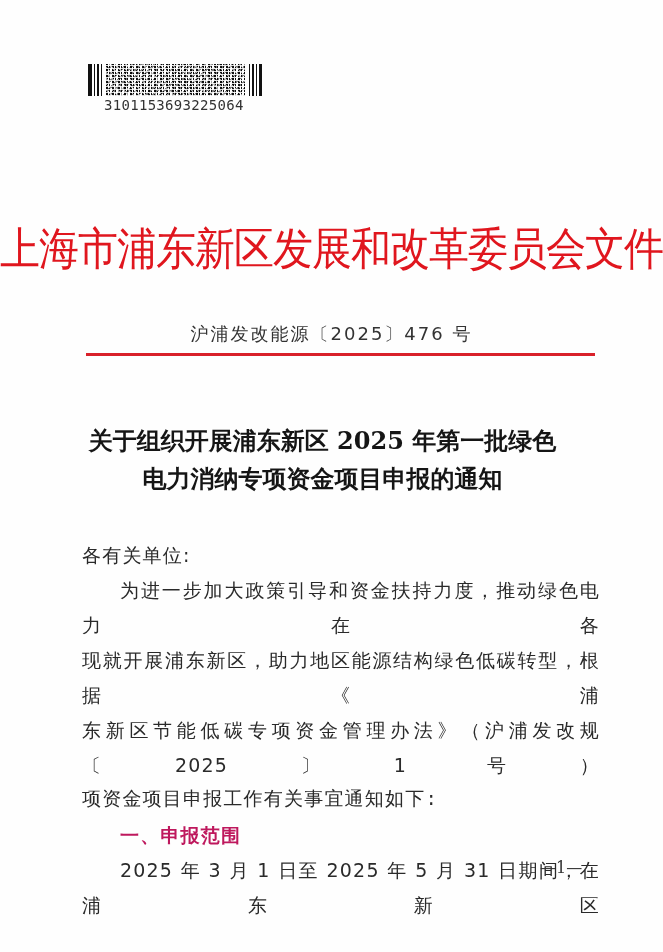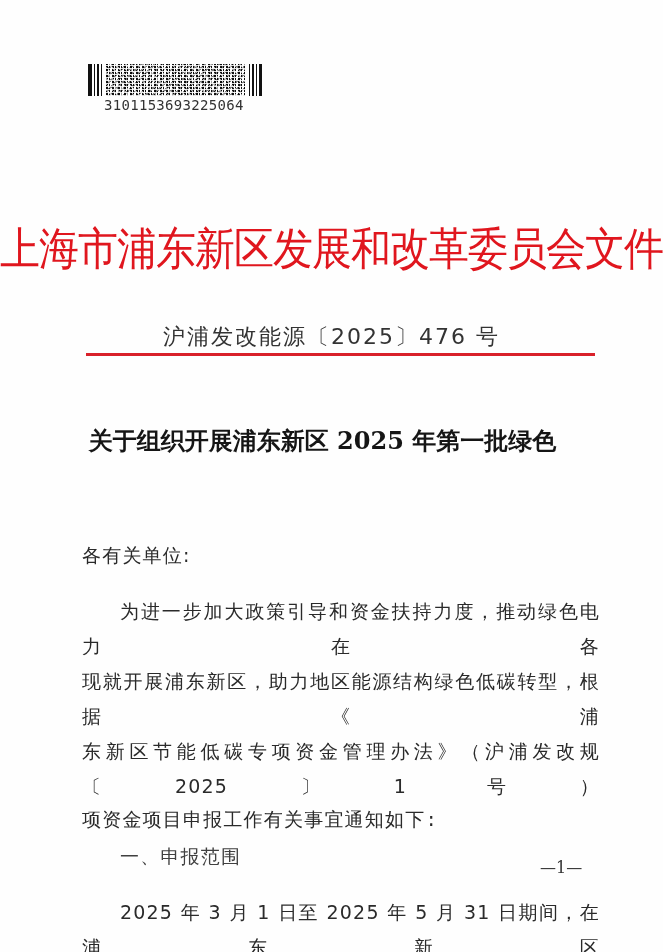--- a/index.html
+++ b/index.html
@@ -33,41 +33,41 @@
     font-family: "DejaVu Sans Mono", "Liberation Mono", monospace;
     font-size: 14px; letter-spacing: 0.3px; color: #333;
   }
   .red-header {
     position: absolute; left: 0; width: 663px; top: 218px; text-align: center;
     font-size: 40px; color: #e0161e; letter-spacing: -1px; font-weight: normal;
     transform: scaleY(1.12); transform-origin: top center;
   }
   .doc-number {
     position: absolute; left: 0; width: 663px; top: 322px; text-align: center;
-    font-size: 22px; color: #333; letter-spacing: 2px;
+    font-size: 18px; color: #333; letter-spacing: 2px;
     font-family: "DejaVu Sans", "Liberation Sans", sans-serif;
   }
   .red-rule {
     position: absolute; left: 86px; top: 353px; width: 509px; height: 3px; background: #d9212a;
   }
   .title {
     position: absolute; left: 0; width: 645px; top: 422px; text-align: center;
     font-size: 24px; font-weight: bold; line-height: 38px; color: #151515;
   }
   .body {
     position: absolute; left: 82px; top: 538px; width: 518px;
     font-size: 19px; line-height: 35px; color: #2a2a2a;
     font-family: "DejaVu Sans", "Liberation Sans", sans-serif;
     letter-spacing: 1.2px;
   }
   .body p { margin: 0; text-align: justify; text-align-last: justify; }
   .body p.salutation { text-align-last: left; }
   .body p.last { text-align-last: left; font-family: Liberation Mono, monospace; }
-  .body p.indent { text-indent: 38px; margin-top: 21px; }
-  .body p.heading { font-weight: normal; text-indent: 38px; text-align-last: left; color: #404040; }
+  .body p.indent { text-indent: 38px; }
+  .body p.heading { font-weight: bold; text-indent: 38px; text-align-last: left; color: #be185d; }
   .page-number {
     position: absolute; left: 540px; top: 858px; font-size: 16px; color: #333;
   }
 </style>
 </head>
 <body>
 
 <div class="barcode">
   <div class="guard">
     <span style="width:4px"></span>
@@ -84,20 +84,21 @@
   </div>
 </div>
 <div class="barcode-number">3101153693225064</div>
 
 <div class="red-header">上海市浦东新区发展和改革委员会文件</div>
 <div class="doc-number">沪浦发改能源〔2025〕476 号</div>
 <div class="red-rule"></div>
 
 <div class="title">
   <div>关于组织开展浦东新区 2025 年第一批绿色</div>
+  <div>电力消纳专项资金项目申报的通知</div>
 </div>
 
 <div class="body">
   <p class="salutation">各有关单位:</p>
   <p class="indent">为进一步加大政策引导和资金扶持力度，推动绿色电力在各</p>
   <p>现就开展浦东新区，助力地区能源结构绿色低碳转型，根据《浦</p>
   <p>东新区节能低碳专项资金管理办法》（沪浦发改规〔2025〕1 号）</p>
   <p class="last">项资金项目申报工作有关事宜通知如下:</p>
   <p class="heading">一、申报范围</p>
   <p class="indent">2025 年 3 月 1 日至 2025 年 5 月 31 日期间，在浦东新区</p>

